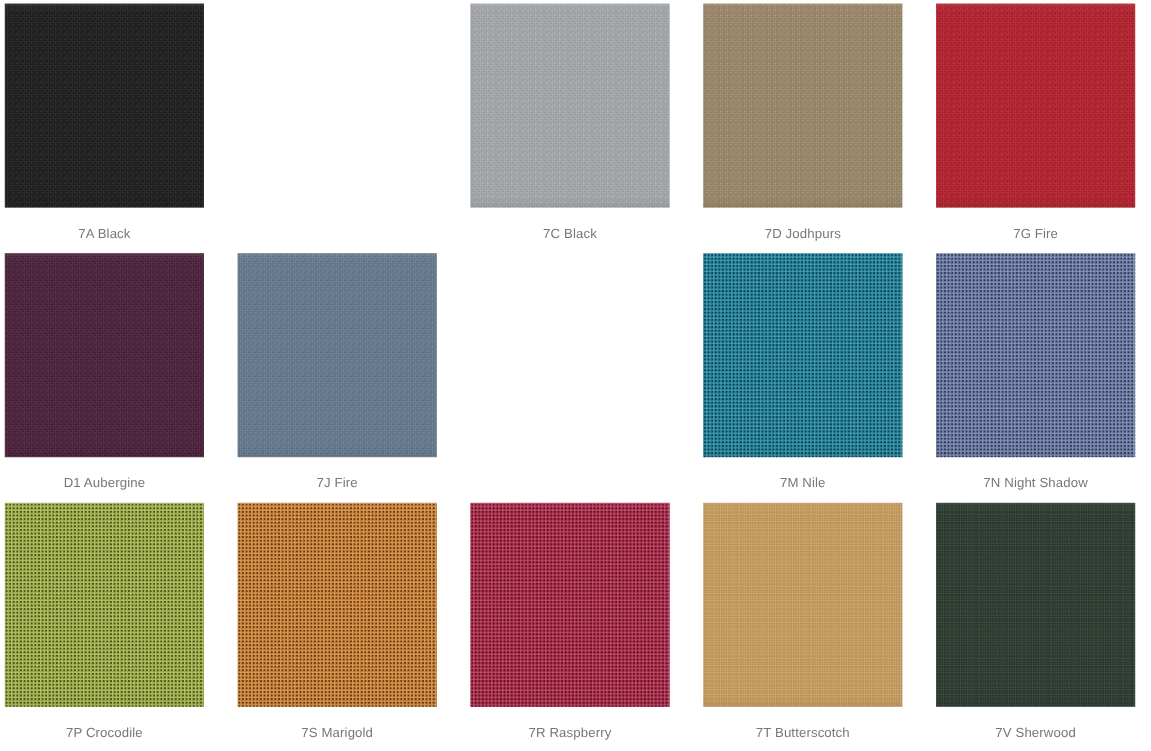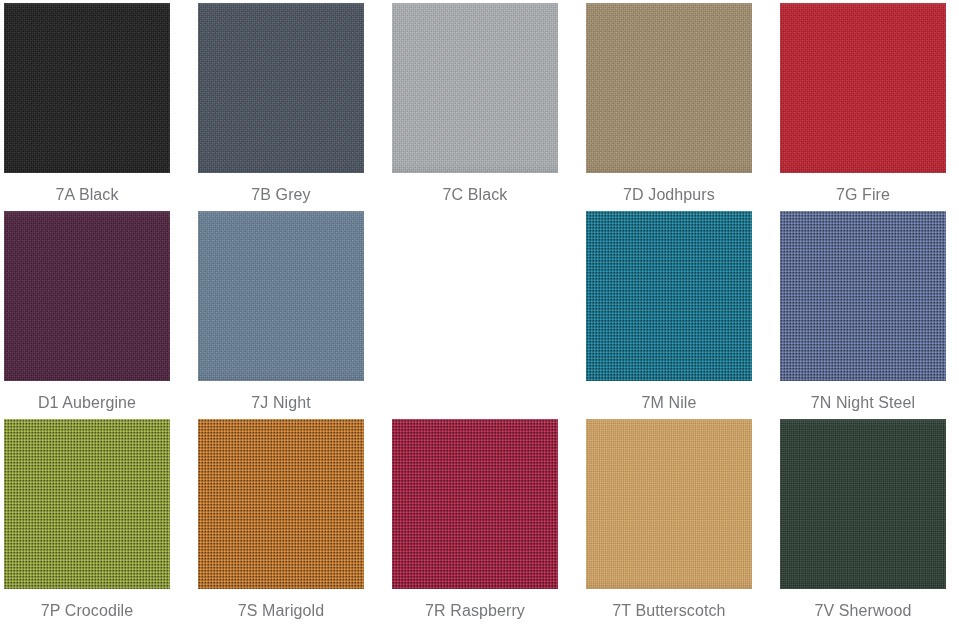--- a/index.html
+++ b/index.html
@@ -49,21 +49,21 @@
     box-shadow:
       inset 0 0 0 1px rgba(255,255,255,0.05),
       inset 0 6px 10px -6px rgba(255,255,255,0.10),
       inset 0 -6px 10px -6px rgba(0,0,0,0.14);
   }
 
   .swatch-label {
     display: block;
     width: 166px;
     text-align: center;
-    font-size: 16px;
+    font-size: 11px;
     line-height: 14px;
     color: #76777a;
     letter-spacing: 0.1px;
     white-space: nowrap;
   }
 
   
   .row-1 { top: 3px; }
   .row-2 { top: 211px; }
   .row-3 { top: 419px; }
@@ -131,51 +131,47 @@
   }
 </style>
 </head>
 <body>
 
 <div id="swatch-grid" style="background: rgb(255, 255, 255);">
     <div class="swatch-cell row-1 col-1">
       <div class="swatch-tile tex-speckle" style="background-color: rgb(28, 28, 28);"></div>
       <span class="swatch-label" style="color: rgb(118, 119, 122);">7A Black</span>
     </div>
-    <div class="swatch-cell row-1 col-2">
-      <div class="swatch-tile tex-speckle" style="background-color: rgb(74, 83, 96);"></div>
-      <span class="swatch-label" style="color: rgb(118, 119, 122);">7B Grey</span>
-    </div>
     <div class="swatch-cell row-1 col-3">
       <div class="swatch-tile tex-speckle" style="background-color: rgb(179, 183, 187);"></div>
       <span class="swatch-label" style="color: rgb(118, 119, 122);">7C Black</span>
     </div>
     <div class="swatch-cell row-1 col-4">
       <div class="swatch-tile tex-speckle" style="background-color: rgb(168, 147, 114);"></div>
       <span class="swatch-label" style="color: rgb(118, 119, 122);">7D Jodhpurs</span>
     </div>
     <div class="swatch-cell row-1 col-5">
       <div class="swatch-tile tex-speckle" style="background-color: rgb(196, 32, 47);"></div>
       <span class="swatch-label" style="color: rgb(118, 119, 122);">7G Fire</span>
     </div>
     <div class="swatch-cell row-2 col-1">
       <div class="swatch-tile tex-speckle" style="background-color: rgb(78, 31, 61);"></div>
       <span class="swatch-label" style="color: rgb(118, 119, 122);">D1 Aubergine</span>
     </div>
     <div class="swatch-cell row-2 col-2">
       <div class="swatch-tile tex-speckle" style="background-color: rgb(108, 132, 156);"></div>
-      <span class="swatch-label" style="color: rgb(118, 119, 122);">7J Night</span>
+      <span class="swatch-label" style="color: rgb(118, 119, 122);">7J Fire</span>
     </div>
     <div class="swatch-cell row-2 col-4">
       <div class="swatch-tile tex-dotgrid tex-deep" style="background-color: rgb(19, 137, 168);"></div>
       <span class="swatch-label" style="color: rgb(118, 119, 122);">7M Nile</span>
     </div>
     <div class="swatch-cell row-2 col-5">
       <div class="swatch-tile tex-dotgrid tex-deep" style="background-color: rgb(107, 126, 178);"></div>
-      <span class="swatch-label" style="color: rgb(118, 119, 122);">7N Night Steel</span>
+      <span class="swatch-label" style="color: rgb(118, 119, 122);">7N Night Shadow</span>
     </div>
     <div class="swatch-cell row-3 col-1">
       <div class="swatch-tile tex-dotgrid tex-deep" style="background-color: rgb(168, 188, 63);"></div>
       <span class="swatch-label" style="color: rgb(118, 119, 122);">7P Crocodile</span>
     </div>
     <div class="swatch-cell row-3 col-2">
       <div class="swatch-tile tex-dotgrid tex-deep" style="background-color: rgb(224, 135, 44);"></div>
       <span class="swatch-label" style="color: rgb(118, 119, 122);">7S Marigold</span>
     </div>
     <div class="swatch-cell row-3 col-3">

